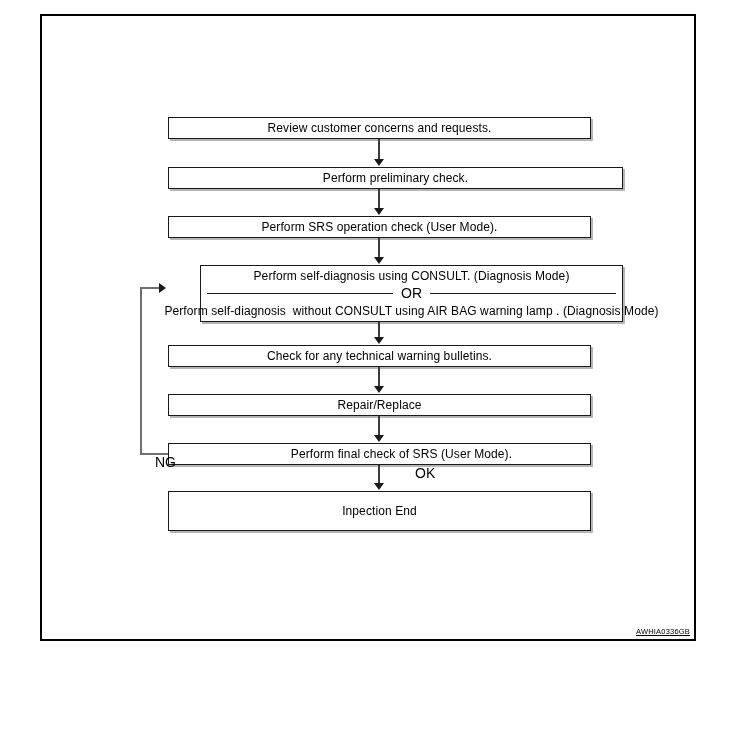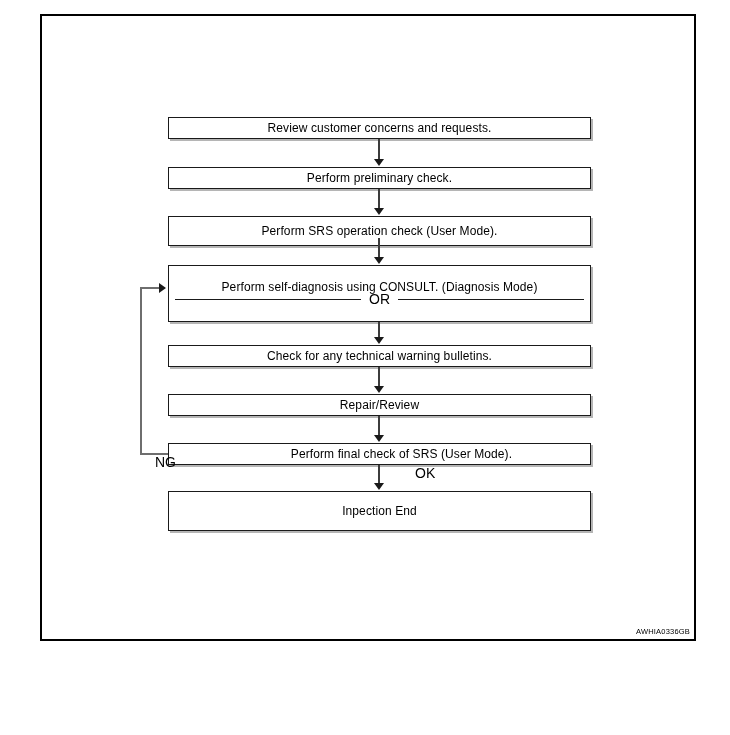--- a/index.html
+++ b/index.html
@@ -53,21 +53,23 @@
     font-size: 12px;
     line-height: 12px;
     color: #000000;
     text-align: center;
     white-space: pre;
     letter-spacing: 0.1px;
   }
 
   
   .node.or-node {
+    justify-content: space-between;
     padding: 4px 0 4px 0;
+    margin-left: 32px;
   }
   .or-divider {
     width: 100%;
     display: flex;
     align-items: center;
     justify-content: center;
     gap: 6px;
     padding: 0 6px;
     box-sizing: border-box;
     margin: 1px 0;
@@ -130,71 +132,73 @@
   #figure-code {
     position: absolute;
     right: 4px;
     bottom: 3px;
     font-size: 7.5px;
     line-height: 9px;
     letter-spacing: 0.2px;
     color: #000000;
     font-family: "Liberation Sans", sans-serif;
     white-space: nowrap;
+    text-decoration: underline;
   }
 </style>
 </head>
 <body>
 
 <div id="figure-frame">
 
   <div id="flow">
 
     <div class="node" style="left:126px; top:101px; width:423px; height:22px;">
       <div class="node-label">Review customer concerns and requests.</div>
     </div>
 
     <div class="vline dark" style="left:336px; top:123px; height:22px;"></div>
     <div class="arrow-down" style="left:332px; top:143px;"></div>
 
-    <div class="node" style="left:126px; top:151px; width:423px; height:22px;">
+    <div class="node" style="left:126px; top:151px; width:455px; height:22px;">
       <div class="node-label">Perform preliminary check.</div>
     </div>
 
     <div class="vline dark" style="left:336px; top:173px; height:21px;"></div>
     <div class="arrow-down" style="left:332px; top:192px;"></div>
 
-    <div class="node" style="left:126px; top:200px; width:423px; height:30px;align-items:center;">
+    <div class="node" style="left:126px; top:200px; width:423px; height:22px;align-items:center;">
       <div class="node-label">Perform SRS operation check (User Mode).</div>
     </div>
 
     <div class="vline dark" style="left:336px; top:222px; height:21px;"></div>
     <div class="arrow-down" style="left:332px; top:241px;"></div>
 
     <div class="node or-node" style="left:126px; top:249px; width:423px; height:57px;">
       <div class="node-label">Perform self-diagnosis using CONSULT. (Diagnosis Mode)</div>
       <div class="or-divider">
         <span class="or-rule"></span>
         <span class="or-word">OR</span>
         <span class="or-rule"></span>
       </div>
+      <div class="node-label">Perform self-diagnosis  without CONSULT using AIR BAG warning lamp . (Diagnosis Mode)</div>
     </div>
 
     <div class="vline dark" style="left:336px; top:306px; height:16px;"></div>
     <div class="arrow-down" style="left:332px; top:321px;"></div>
 
     <div class="node" style="left:126px; top:329px; width:423px; height:22px;">
       <div class="node-label">Check for any technical warning bulletins.</div>
     </div>
 
     <div class="vline dark" style="left:336px; top:351px; height:21px;"></div>
     <div class="arrow-down" style="left:332px; top:370px;"></div>
 
     <div class="node" style="left:126px; top:378px; width:423px; height:22px;">
-      <div class="node-label">Repair/Review</div>
+      <div class="node-label">Repair/Replace</div>
     </div>
 
     <div class="vline dark" style="left:336px; top:400px; height:20px;"></div>
     <div class="arrow-down" style="left:332px; top:419px;"></div>
 
     <div class="node" style="left:126px; top:427px; width:423px; height:22px;padding-left:44px;">
       <div class="node-label">Perform final check of SRS (User Mode).</div>
     </div>
 
     <div class="vline dark" style="left:336px; top:449px; height:20px;"></div>

